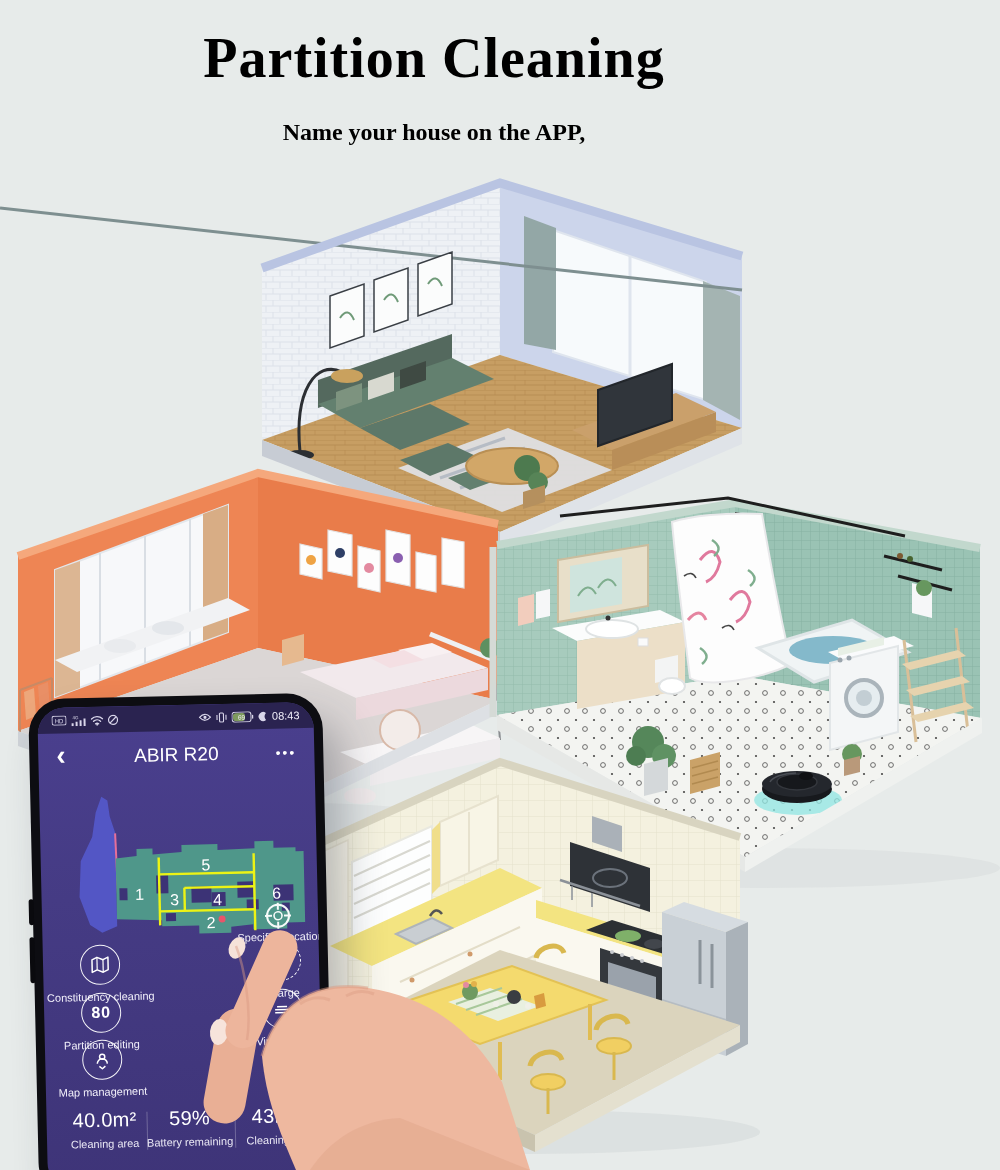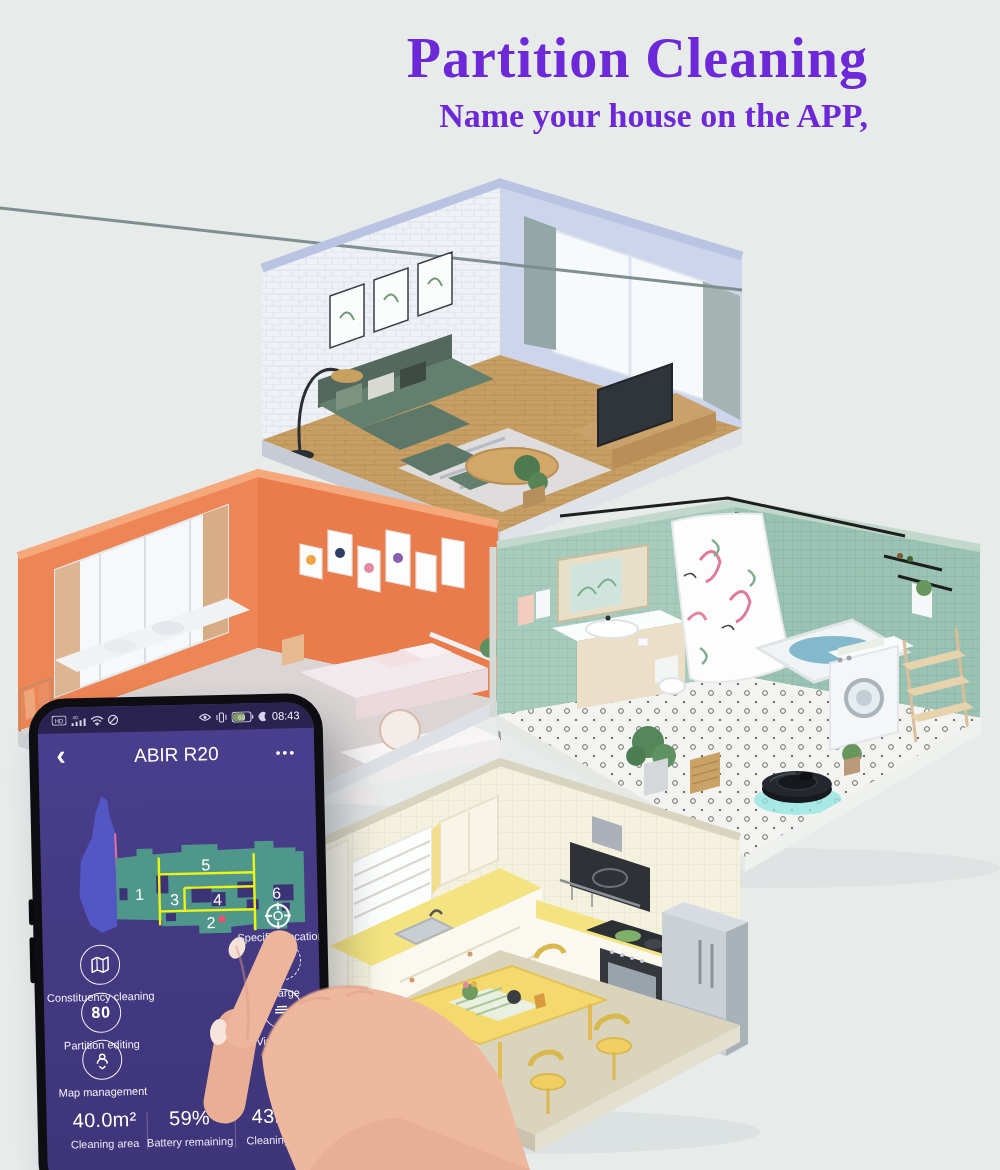--- a/index.html
+++ b/index.html
@@ -1,23 +1,23 @@
 <!DOCTYPE html>
 <html><head>
 <meta charset="utf-8">
 <style>
   html,body{margin:0;padding:0;}
   body{width:1000px;height:1170px;overflow:hidden;background:#e7ebea;
        font-family:"Liberation Sans", sans-serif;}
   #stage{position:relative;width:1000px;height:1170px;overflow:hidden;background:#e7ebea;}
 
   
-  .hero{position:absolute;top:26px;left:0;width:868px;text-align:right;color:#6d28d9;z-index:1;}
+  .hero{position:absolute;top:26px;left:0;width:868px;text-align:center;color:#000000;z-index:1;}
   .hero h1{margin:0;font-family:"Liberation Serif", serif;font-weight:bold;font-size:56px;letter-spacing:1px;}
-  .hero .sub{font-family:"Liberation Serif", serif;font-weight:bold;font-size:34px;line-height:36px;margin-top:8px;}
+  .hero .sub{font-family:"Liberation Serif", serif;font-weight:bold;font-size:24px;line-height:36px;margin-top:24px;}
 
   
   #house{position:absolute;left:0;top:0;z-index:1;}
 
   
   .phone{position:absolute;left:28px;top:696px;width:294px;height:500px;z-index:3;
          background:#0d0d12;border-radius:36px;padding:9px;box-sizing:border-box;
          transform:rotate(-1.3deg);transform-origin:50% 0;
          box-shadow:18px 26px 40px rgba(40,45,60,.30);}
   .side-btn{position:absolute;left:-4px;width:5px;background:#0a0a0e;border-radius:3px;}

